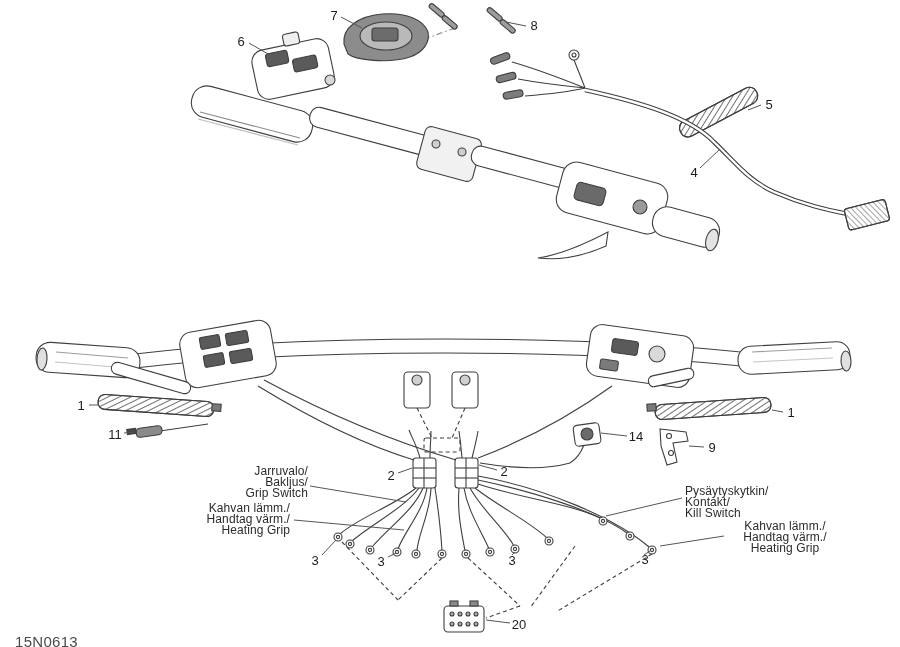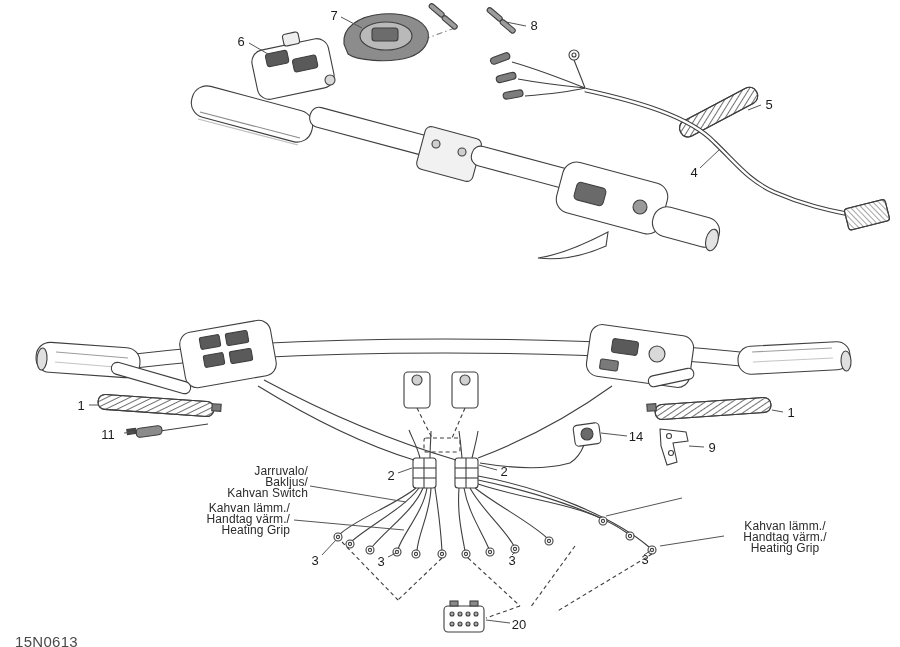--- a/index.html
+++ b/index.html
@@ -268,41 +268,46 @@
   </g>
 </svg>
 
   <div class="co" style="left:241px;top:41px">6</div>
   <div class="co" style="left:334px;top:15px">7</div>
   <div class="co" style="left:534px;top:25px">8</div>
   <div class="co" style="left:769px;top:104px">5</div>
   <div class="co" style="left:694px;top:172px">4</div>
   <div class="co" style="left:81px;top:405px">1</div>
   <div class="co" style="left:791px;top:412px">1</div>
-  <div class="co" style="left:108px;top:434px">11</div>
+  <div class="co" style="left:115px;top:434px">11</div>
   <div class="co" style="left:636px;top:436px">14</div>
   <div class="co" style="left:712px;top:447px">9</div>
   <div class="co" style="left:391px;top:475px">2</div>
   <div class="co" style="left:504px;top:471px">2</div>
   <div class="co" style="left:315px;top:560px">3</div>
   <div class="co" style="left:381px;top:561px">3</div>
   <div class="co" style="left:512px;top:560px">3</div>
   <div class="co" style="left:645px;top:559px">3</div>
   <div class="co" style="left:519px;top:624px">20</div>
 
   <div class="lbl right" style="right:592px;top:466px">
     <div>Jarruvalo/</div>
     <div>Bakljus/</div>
-    <div>Kahvan Switch</div>
+    <div>Grip Switch</div>
   </div>
   <div class="lbl right" style="right:610px;top:503px">
     <div>Kahvan lämm./</div>
     <div>Handtag värm./</div>
     <div>Heating Grip</div>
   </div>
+  <div class="lbl" style="left:685px;top:486px">
+    <div>Pysäytyskytkin/</div>
+    <div>Kontakt/</div>
+    <div>Kill Switch</div>
+  </div>
   <div class="lbl center" style="left:726px;top:521px;width:118px">
     <div>Kahvan lämm./</div>
     <div>Handtag värm./</div>
     <div>Heating Grip</div>
   </div>
 
   <div class="code">15N0613</div>
 </div>
 
 </body></html>

